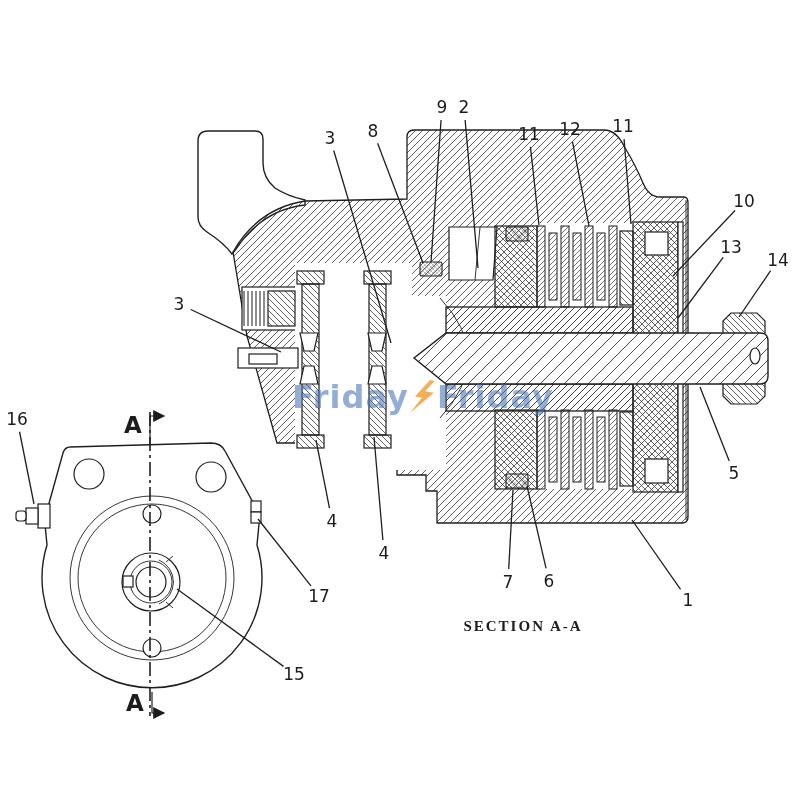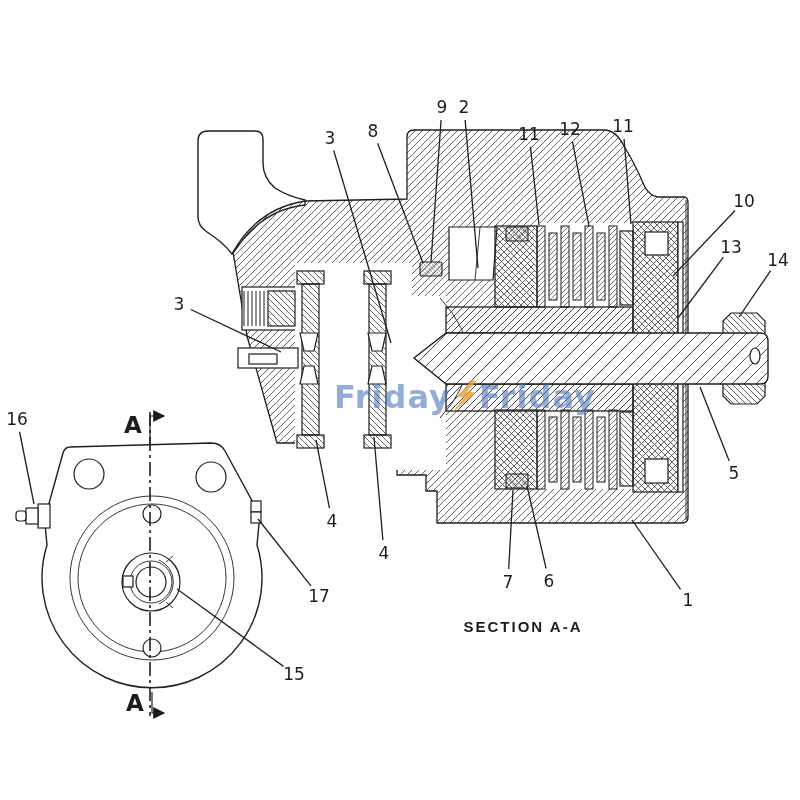--- a/index.html
+++ b/index.html
@@ -12,24 +12,24 @@
   .hw{fill:url(#hw);stroke:#1f1f1f;stroke-width:1.4;}
   .h5{fill:url(#h5);stroke:#1f1f1f;stroke-width:1;}
   .wh{fill:#ffffff;stroke:none;}
   .whs{fill:#ffffff;stroke:#1f1f1f;stroke-width:1.2;}
   .ln{stroke:#1f1f1f;stroke-width:1.2;fill:none;}
   .thin{stroke:#1f1f1f;stroke-width:0.9;fill:none;}
   .stip{fill:url(#stip);stroke:#1f1f1f;stroke-width:1.1;}
   #watermark{position:absolute;left:292px;top:378px;display:flex;align-items:center;gap:1px;
              font-weight:800;font-size:32px;letter-spacing:1px;
              color:rgba(70,114,181,0.58);white-space:nowrap;
-             font-family:"DejaVu Sans",sans-serif;font-style:normal;margin-left:42px;}
+             font-family:"DejaVu Sans",sans-serif;font-style:normal;}
   #watermark .bolt{display:inline-block;margin:0 1px;transform:rotate(10deg);}
   #section-title{position:absolute;left:438px;top:618px;width:170px;text-align:center;
-             font-family:Liberation Sans, sans-serif;font-weight:bold;font-size:15px;
+             font-family:Liberation Serif, serif;font-weight:bold;font-size:15px;
              letter-spacing:2px;color:#1c1c1c;}
 </style>
 </head>
 <body>
 
 <div id="stage">
 
   <svg id="drawing" width="800" height="800" viewBox="0 0 800 800">
     <defs>
       <pattern id="hf" patternUnits="userSpaceOnUse" width="7" height="7">

